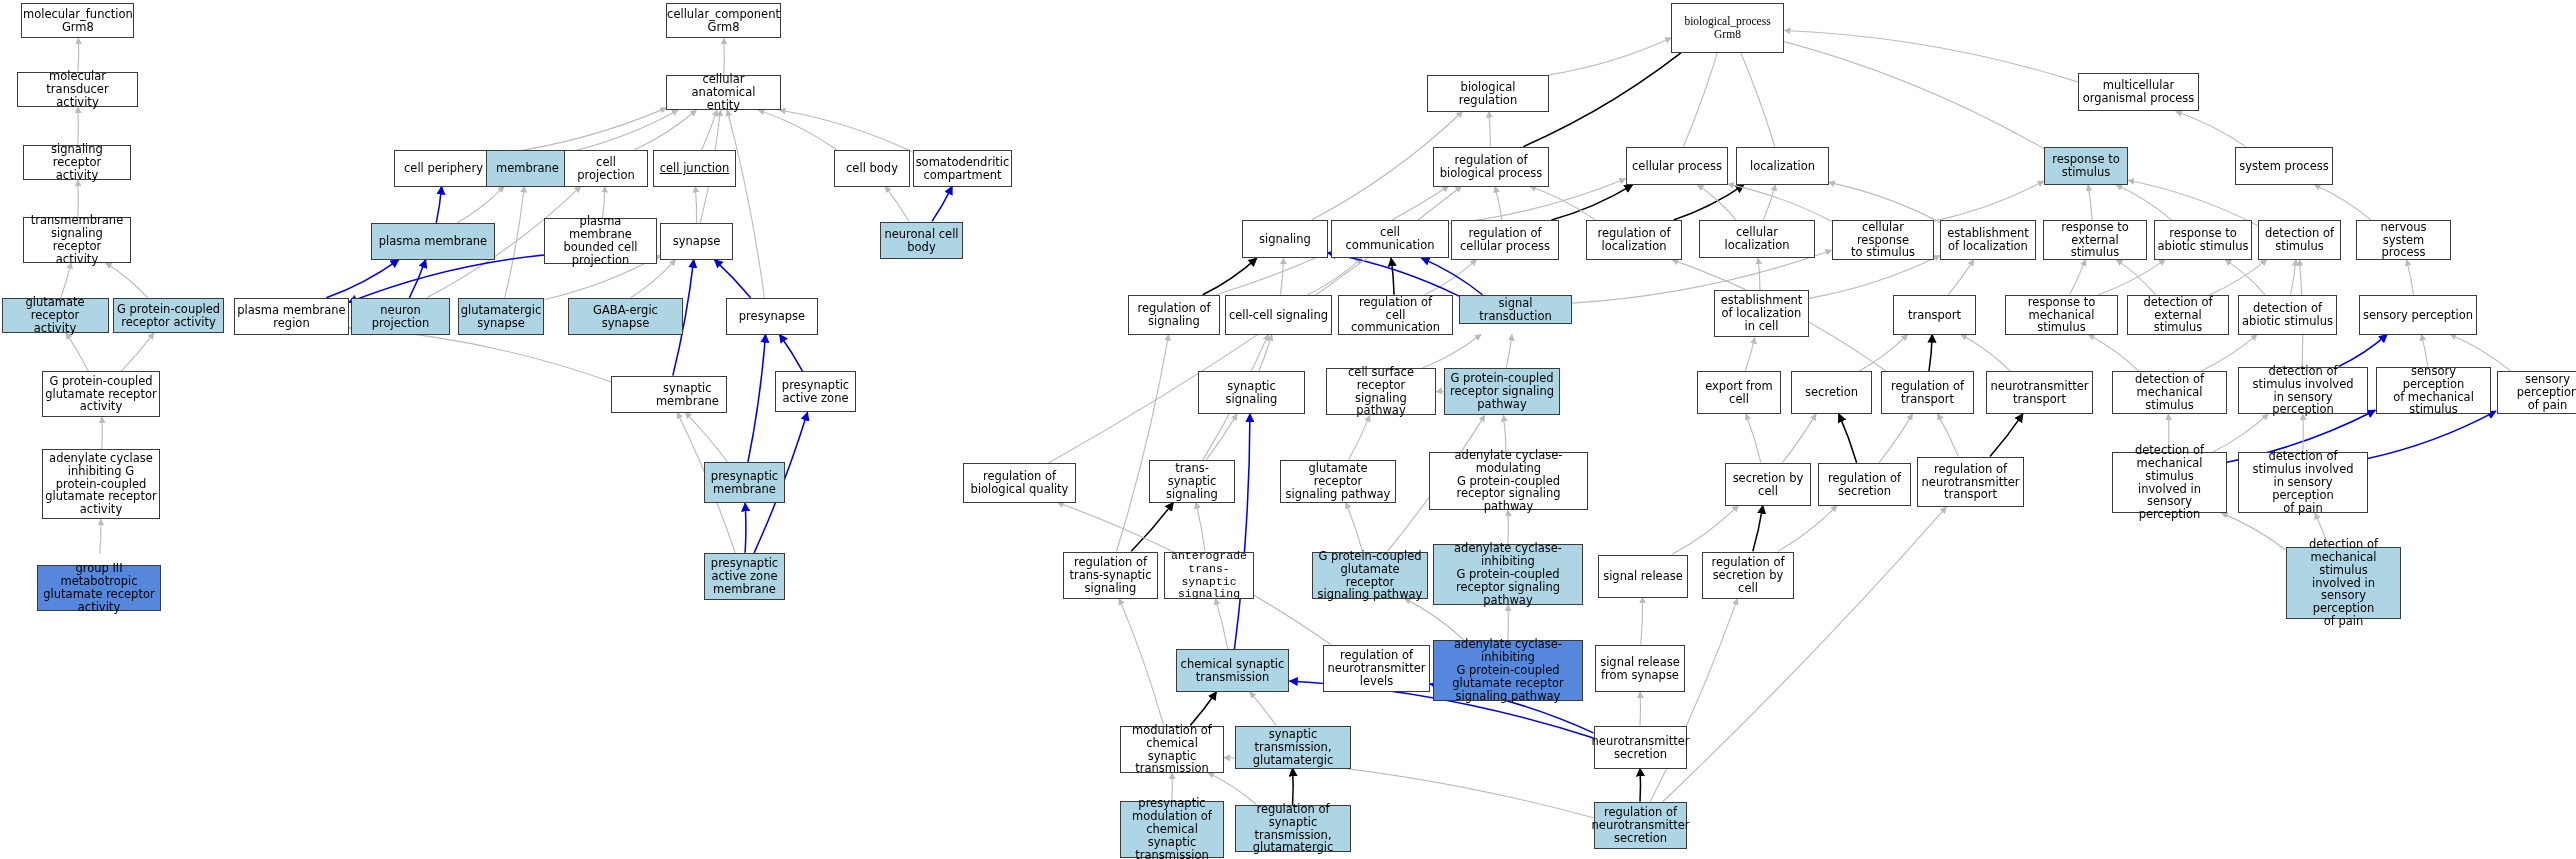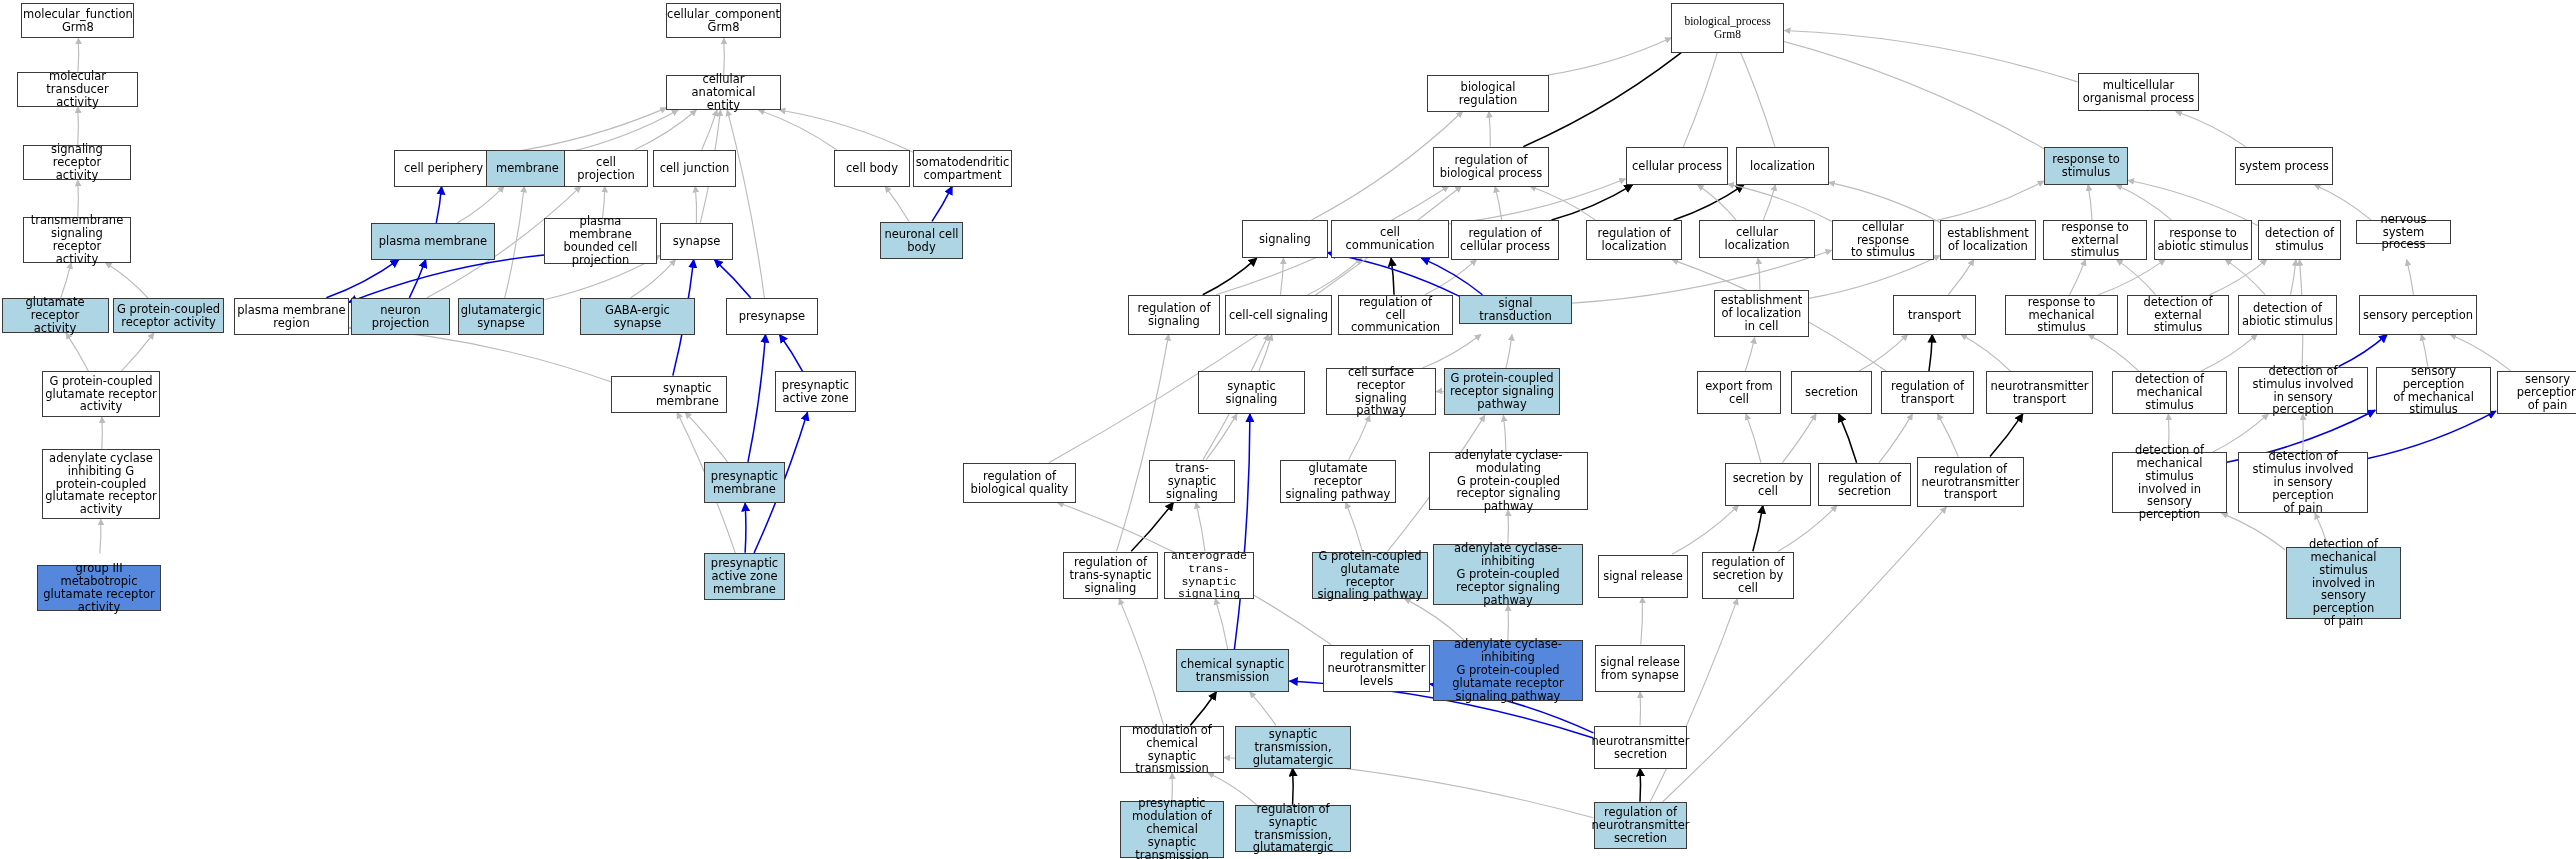--- a/index.html
+++ b/index.html
@@ -198,37 +198,37 @@
       <div class="node hl2" style="left: 37px; top: 554px; width: 124px; height: 46px; margin-top: 11px;">group III metabotropic
 glutamate receptor
 activity</div>
       <div class="node" style="left: 666px; top: 3.1px; width: 115px; height: 35px;">cellular_component
 Grm8</div>
       <div class="node" style="left: 666px; top: 75px; width: 115px; height: 35px;">cellular anatomical
 entity</div>
       <div class="node" style="left: 394px; top: 150px; width: 99px; height: 37px;">cell periphery</div>
       <div class="node hl1" style="left: 486px; top: 150px; width: 83px; height: 37px;">membrane</div>
       <div class="node" style="left: 564px; top: 150px; width: 84px; height: 37px;">cell projection</div>
-      <div class="node" style="left: 653px; top: 150px; width: 83px; height: 37px;">cell junction</div>
+      <div class="node" style="left: 653px; top: 150px; width: 83px; height: 37px; text-decoration: underline;">cell junction</div>
       <div class="node" style="left: 834px; top: 150px; width: 76px; height: 37px;">cell body</div>
       <div class="node" style="left: 913px; top: 150px; width: 99px; height: 37px;">somatodendritic
 compartment</div>
       <div class="node hl1" style="left: 371px; top: 223px; width: 124px; height: 37px;">plasma membrane</div>
       <div class="node" style="left: 544px; top: 218px; width: 113px; height: 46px;">plasma membrane
 bounded cell
 projection</div>
       <div class="node" style="left: 660px; top: 223px; width: 73px; height: 37px;">synapse</div>
       <div class="node hl1" style="left: 880px; top: 222px; width: 83px; height: 37px;">neuronal cell
 body</div>
       <div class="node" style="left: 234px; top: 298px; width: 115px; height: 37px;">plasma membrane
 region</div>
       <div class="node hl1" style="left: 351px; top: 298px; width: 99px; height: 37px;">neuron projection</div>
       <div class="node hl1" style="left: 458px; top: 298px; width: 86px; height: 37px;">glutamatergic
 synapse</div>
-      <div class="node hl1" style="left: 580px; top: 298px; width: 115px; height: 37px;">GABA-ergic synapse</div>
+      <div class="node hl1" style="left: 568px; top: 298px; width: 115px; height: 37px;">GABA-ergic synapse</div>
       <div class="node" style="left: 726px; top: 298px; width: 92px; height: 37px;">presynapse</div>
       <div class="node" style="left: 611px; top: 376px; width: 116px; height: 37px; padding-left: 39px;">synaptic membrane</div>
       <div class="node" style="left: 775px; top: 371px; width: 81px; height: 41px;">presynaptic
 active zone</div>
       <div class="node hl1" style="left: 704px; top: 462px; width: 81px; height: 41px;">presynaptic
 membrane</div>
       <div class="node hl1" style="left: 704px; top: 553px; width: 81px; height: 47px;">presynaptic
 active zone
 membrane</div>
       <div class="node" style="left: 1671px; top: 3.1px; width: 113px; height: 50px; font-family: Liberation Serif, serif;">biological_process
@@ -253,21 +253,21 @@
       <div class="node" style="left: 1832px; top: 220px; width: 102px; height: 40px;">cellular response
 to stimulus</div>
       <div class="node" style="left: 1940px; top: 220px; width: 96px; height: 40px;">establishment
 of localization</div>
       <div class="node" style="left: 2043px; top: 220px; width: 104px; height: 40px;">response to
 external stimulus</div>
       <div class="node" style="left: 2154px; top: 220px; width: 98px; height: 40px;">response to
 abiotic stimulus</div>
       <div class="node" style="left: 2258px; top: 220px; width: 83px; height: 40px;">detection of
 stimulus</div>
-      <div class="node" style="left: 2356px; top: 220px; width: 95px; height: 24px;">nervous system
+      <div class="node" style="left: 2356px; top: 220px; width: 95px; height: 40px;">nervous system
 process</div>
       <div class="node" style="left: 1128px; top: 295px; width: 92px; height: 40px;">regulation of
 signaling</div>
       <div class="node" style="left: 1225px; top: 295px; width: 107px; height: 40px;">cell-cell signaling</div>
       <div class="node" style="left: 1338px; top: 295px; width: 115px; height: 40px;">regulation of
 cell communication</div>
       <div class="node hl1" style="left: 1459px; top: 295px; width: 113px; height: 29px;">signal transduction</div>
       <div class="node" style="left: 1714px; top: 290px; width: 95px; height: 47px;">establishment
 of localization
 in cell</div>

